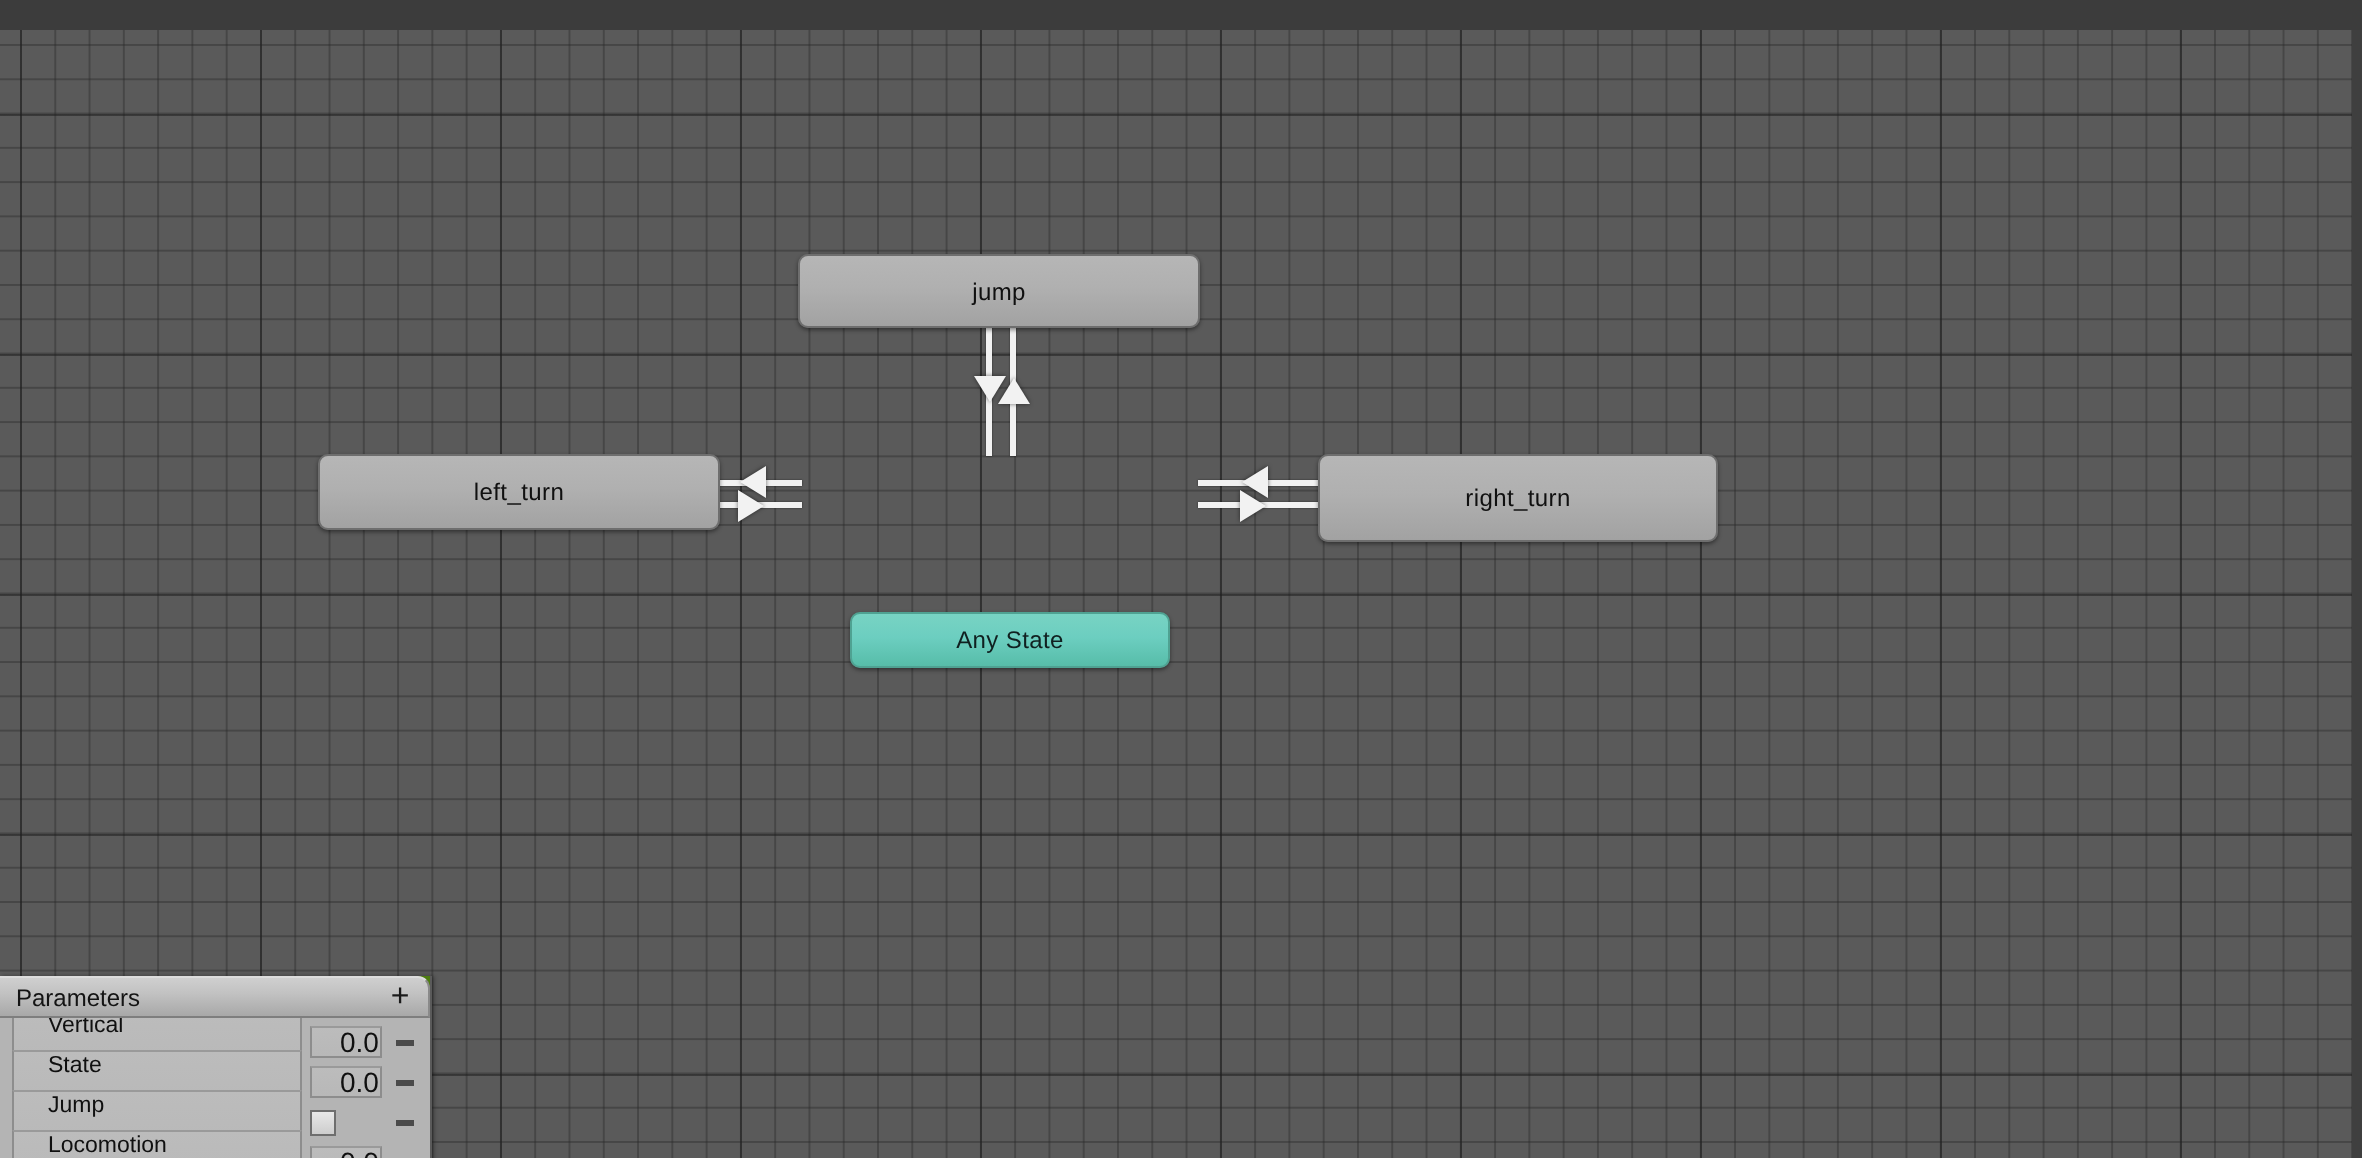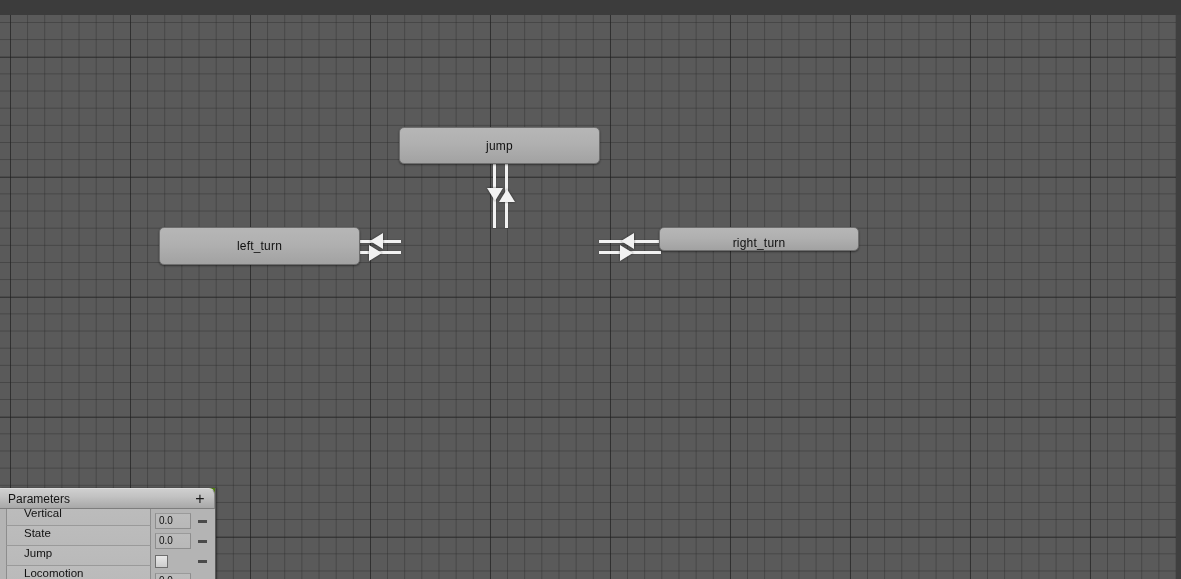--- a/index.html
+++ b/index.html
@@ -85,21 +85,21 @@
   .state-node.any-state {
     border: 1px solid #4fa292;
     background: linear-gradient(to bottom, #78d3c3 0%, #6ccec0 45%, #57bda9 100%);
     color: #102020;
   }
 
   
   #node-jump       { left: 399px; top: 112px; width: 201px; height: 37px; }
   #node-locomotion { left: 399px; top: 212px; width: 201px; height: 38px; }
   #node-left-turn  { left: 159px; top: 212px; width: 201px; height: 38px; }
-  #node-right-turn { left: 659px; top: 212px; width: 200px; height: 24px; align-items: flex-end; }
+  #node-right-turn { left: 659px; top: 212px; width: 200px; height: 44px; }
   #node-any-state  { left: 425px; top: 291px; width: 160px; height: 28px; }
 
   
   .edge-line {
     position: absolute;
     background: #f2f2f2;
     box-shadow: 0 0 1px rgba(0,0,0,0.6);
   }
   .edge-line.v { width: 3px; }
   .edge-line.h { height: 3px; }
@@ -220,24 +220,24 @@
     white-space: nowrap;
   }
   .param-value {
     flex: 0 0 36px;
     height: 16px;
     margin-left: 4px;
     background: linear-gradient(to bottom, #bcbcbc 0%, #b8b8b8 100%);
     border: 1px solid #8d8d8d;
     border-top-color: #9a9a9a;
     box-sizing: border-box;
-    font-size: 10px;
+    font-size: 14px;
     color: #101010;
     line-height: 14px;
-    padding-left: 3px;
+    padding-left: 14px;
   }
   .param-checkbox-wrap {
     flex: 0 0 36px;
     height: 16px;
     margin-left: 4px;
     display: flex;
     align-items: center;
   }
   .param-checkbox {
     width: 13px;
@@ -285,20 +285,23 @@
   <div class="arrow right" id="arrow-right-out"></div>
 
   <div class="state-node" id="node-jump">
     <span>jump</span>
   </div>
   <div class="state-node" id="node-left-turn">
     <span>left_turn</span>
   </div>
   <div class="state-node" id="node-right-turn">
     <span>right_turn</span>
+  </div>
+  <div class="state-node any-state" id="node-any-state">
+    <span>Any State</span>
   </div>
 
   <div id="parameters-panel">
     <div id="parameters-header">
       <span id="parameters-title">Parameters</span>
       <span id="add-parameter-button">+</span>
     </div>
 
     <div id="parameters-list">
 

